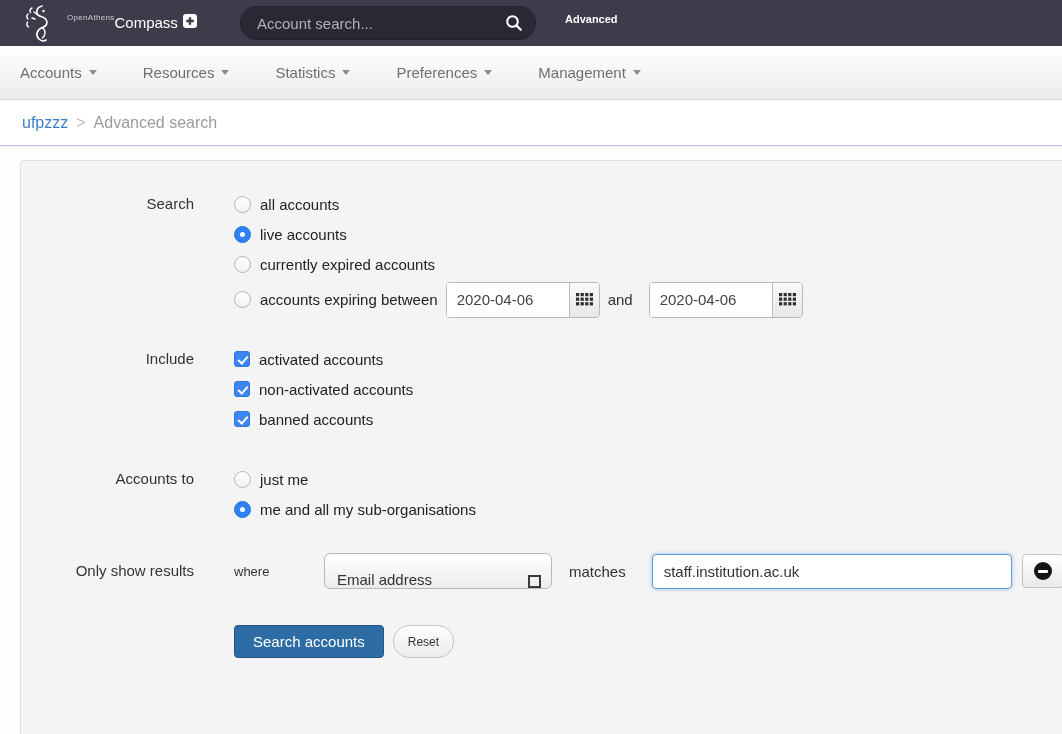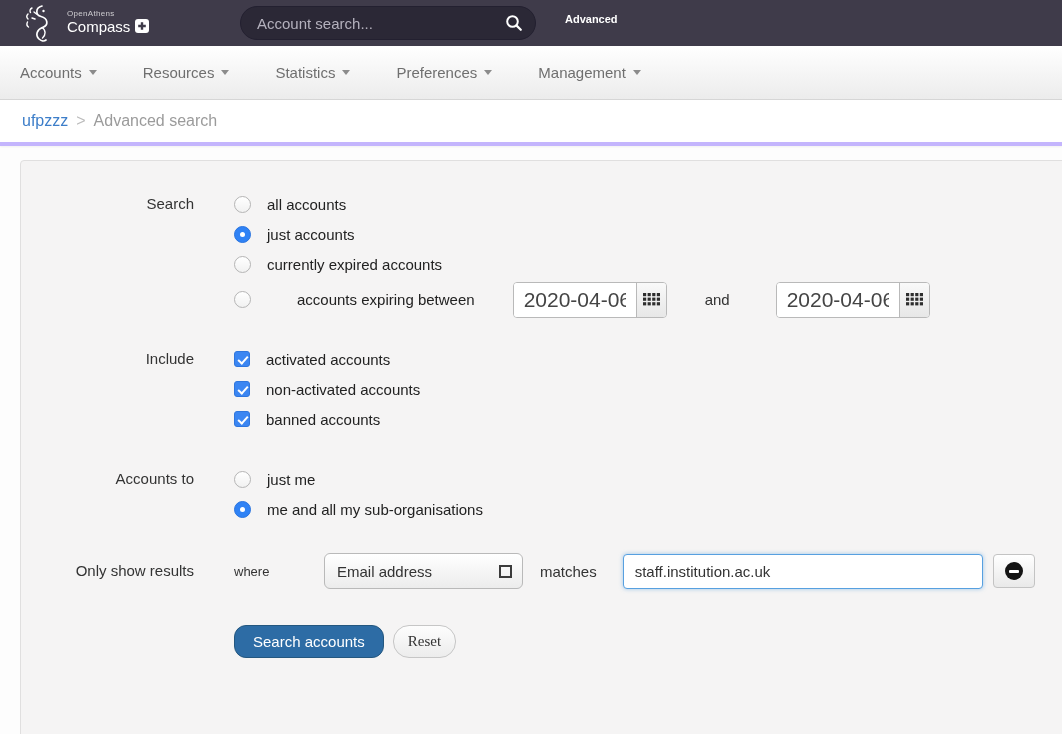--- a/index.html
+++ b/index.html
@@ -3,21 +3,21 @@
 <meta charset="utf-8">
 <style>
   * { margin:0; padding:0; box-sizing:border-box; }
   html,body { width:1062px; height:734px; overflow:hidden; background:#fdfdfd;
     font-family:"Liberation Sans", sans-serif; }
 
   
   .topbar { position:relative; height:46px; background:#3f3b4a; }
   .brand { position:absolute; left:22px; top:3px; display:flex; align-items:center; cursor:pointer; }
   .owl-svg { margin-right:7px; }
-  .brand-text { display:flex; flex-direction:column; line-height:1.1; }
+  .brand-text { display:flex; flex-direction:row; line-height:1.1; }
   .brand-small { font-size:8px; color:rgba(255,255,255,.72); letter-spacing:.3px; }
   .brand-main { display:flex; align-items:center; font-size:15px; color:#fff; }
   .plus-badge { display:inline-block; margin-left:5px; }
   .search-pill { position:absolute; left:240px; top:6px; width:296px; height:34px;
     background:#2b2836; border:1px solid #232030; border-radius:17px;
     display:flex; align-items:center; padding:0 12px 0 16px; }
   .search-pill input { flex:1; background:transparent; border:none; outline:none;
     color:#22c55e; font-size:15px; font-family:inherit; }
   .search-pill input::placeholder { color:#b4b1bd; }
   .advanced-link { position:absolute; left:565px; top:13px; color:#fff; font-size:11px;
@@ -25,101 +25,101 @@
 
   
   .mainnav { height:54px; background:linear-gradient(#ffffff,#ececec);
     border-bottom:1px solid #d6d6d6; display:flex; align-items:center;
     padding-left:20px; gap:46px; }
   .nav-item { display:flex; align-items:center; color:#6f6f6f; font-size:15px; cursor:pointer; }
   .caret { width:0; height:0; margin-left:7px; border-left:4px solid transparent;
     border-right:4px solid transparent; border-top:5px solid #8b8b8b; }
 
   
-  .breadcrumb { height:46px; background:#fff; border-bottom:4px solid #c4b5fd;
+  .breadcrumb { height:46px; background:#fff; border-bottom:1px solid #c4b5fd;
     box-shadow:0 1px 2px rgba(0,0,0,.05); display:flex; align-items:center;
     padding-left:22px; font-size:16px; }
   .crumb-link { color:#3d7ec9; text-decoration:none; cursor:pointer; }
   .crumb-sep { color:#bbb; margin:0 8px; }
   .crumb-current { color:#9b9b9b; }
 
   
   .panel { margin:14px 0 0 20px; width:1120px; height:820px;
     background:#f5f4f4; border:1px solid #e0dfdf; border-radius:4px;
     padding:28px 0 0 0; }
 
   .form-group { display:flex; }
   .fg-label { width:173px; text-align:right; margin-right:40px; color:#333;
     font-size:15px; line-height:30px; flex:none; }
   .fg-label.tall { line-height:36px; }
   .fg-content { display:flex; flex-direction:column; }
 
   .opt-row { display:flex; align-items:center; height:30px; cursor:pointer; }
-  .opt-row .opt-text { margin-left:16px; font-size:15px; color:#222; }
+  .opt-row .opt-text { margin-left:9px; font-size:15px; color:#222; }
 
   
   .radio { width:17px; height:17px; border-radius:50%; flex:none;
     border:1px solid #b5b5b5; background:linear-gradient(#fff,#f1f1f1);
     position:relative; }
   .radio.checked { background:#2f82f5; border-color:#2a74df; }
   .radio.checked::after { content:""; position:absolute; left:5px; top:5px;
     width:5px; height:5px; border-radius:50%; background:#fff; }
 
   
   .checkbox { width:16px; height:16px; border-radius:3px; flex:none;
     background:#3b86f2; border:1px solid #2f76dd; position:relative; }
   .checkbox::after { content:""; position:absolute; left:5px; top:2px; width:4px; height:8px;
     border-right:2px solid #fff; border-bottom:2px solid #fff; transform:rotate(42deg); }
 
   
-  .date-row { height:37px; margin-top:2px;gap:30px; }
+  .date-row { height:37px; margin-top:2px; }
   .date-group { display:inline-flex; margin-left:8px; border:1px solid #b9b9b9;
     border-radius:4px; overflow:hidden; background:#fff; height:36px; }
   .date-input { width:122px; border:none; outline:none; padding:0 10px;
-    font-size:21px; color:#444; font-family:inherit; }
+    font-size:15px; color:#444; font-family:inherit; }
   .cal-btn { width:30px; background:linear-gradient(#f9f9f9,#e7e7e7);
     border:none; border-left:1px solid #b9b9b9; display:flex; align-items:center;
     justify-content:center; cursor:pointer; }
   .and-label { margin:0 8px; font-size:15px; color:#333; }
 
   
   .g-include   { margin-top:26px; }
   .g-belonging { margin-top:30px; }
   .g-filter    { margin-top:29px; }
   .g-actions   { margin-top:28px; }
 
   
   .filter-row { display:flex; align-items:center; height:36px; margin-bottom:8px; }
   .f-prefix { width:90px; font-size:13px; color:#333; flex:none; }
-  .select-box { width:199px; height:36px; border:1px solid #b9b9b9; border-radius:6px;
-    background:linear-gradient(#ffffff,#ececec); display:flex; align-items:center;
+  .select-box { width:228px; height:36px; border:1px solid #b9b9b9; border-radius:6px;
+    background:linear-gradient(#ffffff,#ececec); display:flex; align-items:flex-end;
     justify-content:space-between; padding:0 10px 0 12px; cursor:pointer; }
   .select-box .sel-text { font-size:15px; color:#333; }
   .select-box.placeholder .sel-text { color:#9a9a9a; }
   .sq-icon { width:13px; height:13px; border:2px solid #3b3b3b; flex:none; }
   .select-box.placeholder .sq-icon { border-color:#a9a9a9; }
   .matches-label { margin:0 26px 0 17px; font-size:15px; color:#333; }
   .match-input { width:360px; height:35px; border:1px solid #57a0e0; border-radius:4px;
     padding:0 11px; font-size:15px; color:#333; outline:none; background:#fff;
     box-shadow:0 0 4px rgba(86,158,222,.55); font-family:inherit; }
   .remove-btn { margin-left:10px; width:42px; height:34px; border:1px solid #c3c3c3;
     border-radius:4px; background:linear-gradient(#ffffff,#e9e9e9);
     display:flex; align-items:center; justify-content:center; cursor:pointer; }
   .minus-circle { width:18px; height:18px; border-radius:50%; background:#141414;
     position:relative; }
   .minus-circle::after { content:""; position:absolute; left:4px; top:7.5px;
     width:10px; height:3px; border-radius:1px; background:#fff; }
 
   
   .actions-row { display:flex; align-items:center; gap:9px; }
   .btn-primary { height:33px; padding:0 18px; background:#2d6ca5; border:1px solid #24577f;
-    border-radius:12px; color:#fff; font-size:15px; font-family:inherit; cursor:pointer; }
+    border-radius:4px; color:#fff; font-size:15px; font-family:inherit; cursor:pointer; }
   .btn-default { height:33px; padding:0 14px; background:linear-gradient(#fdfdfd,#ececec);
-    border:1px solid #c6c6c6; border-radius:16px; color:#333; font-size:15px;
-    font-family:Liberation Serif, serif; cursor:pointer; }
+    border:1px solid #c6c6c6; border-radius:16px; color:#333; font-size:12px;
+    font-family:Liberation Sans, sans-serif; cursor:pointer; }
 </style>
 </head>
 <body>
 
 <header class="topbar">
   <div class="brand">
     <svg class="owl-svg" width="38" height="40" viewBox="0 0 38 40" fill="none">
       <path d="M20 3 C13 5 13.5 12 19 13.5 C26 15.5 27 22 20.5 24.5 C15 26.5 13 32 17 36 C19 38 22 38.5 24 37" stroke="#ffffff" stroke-width="1.7" stroke-linecap="round"></path>
       <path d="M20 24.5 C24 27 24 32 20.5 35" stroke="#ffffff" stroke-width="1.4" stroke-linecap="round"></path>
       <circle cx="21.5" cy="8" r="1.2" fill="#ffffff"></circle>
@@ -187,21 +187,21 @@
 
   <div class="form-group">
     <div class="fg-label">Search</div>
     <div class="fg-content">
       <div class="opt-row">
         <span class="radio"></span>
         <span class="opt-text">all accounts</span>
       </div>
       <div class="opt-row">
         <span class="radio checked"></span>
-        <span class="opt-text">just accounts</span>
+        <span class="opt-text">live accounts</span>
       </div>
       <div class="opt-row">
         <span class="radio"></span>
         <span class="opt-text">currently expired accounts</span>
       </div>
       <div class="opt-row date-row">
         <span class="radio"></span>
         <span class="opt-text">accounts expiring between</span>
         <span class="date-group">
           <input class="date-input" type="text" value="2020-04-06" style="">

